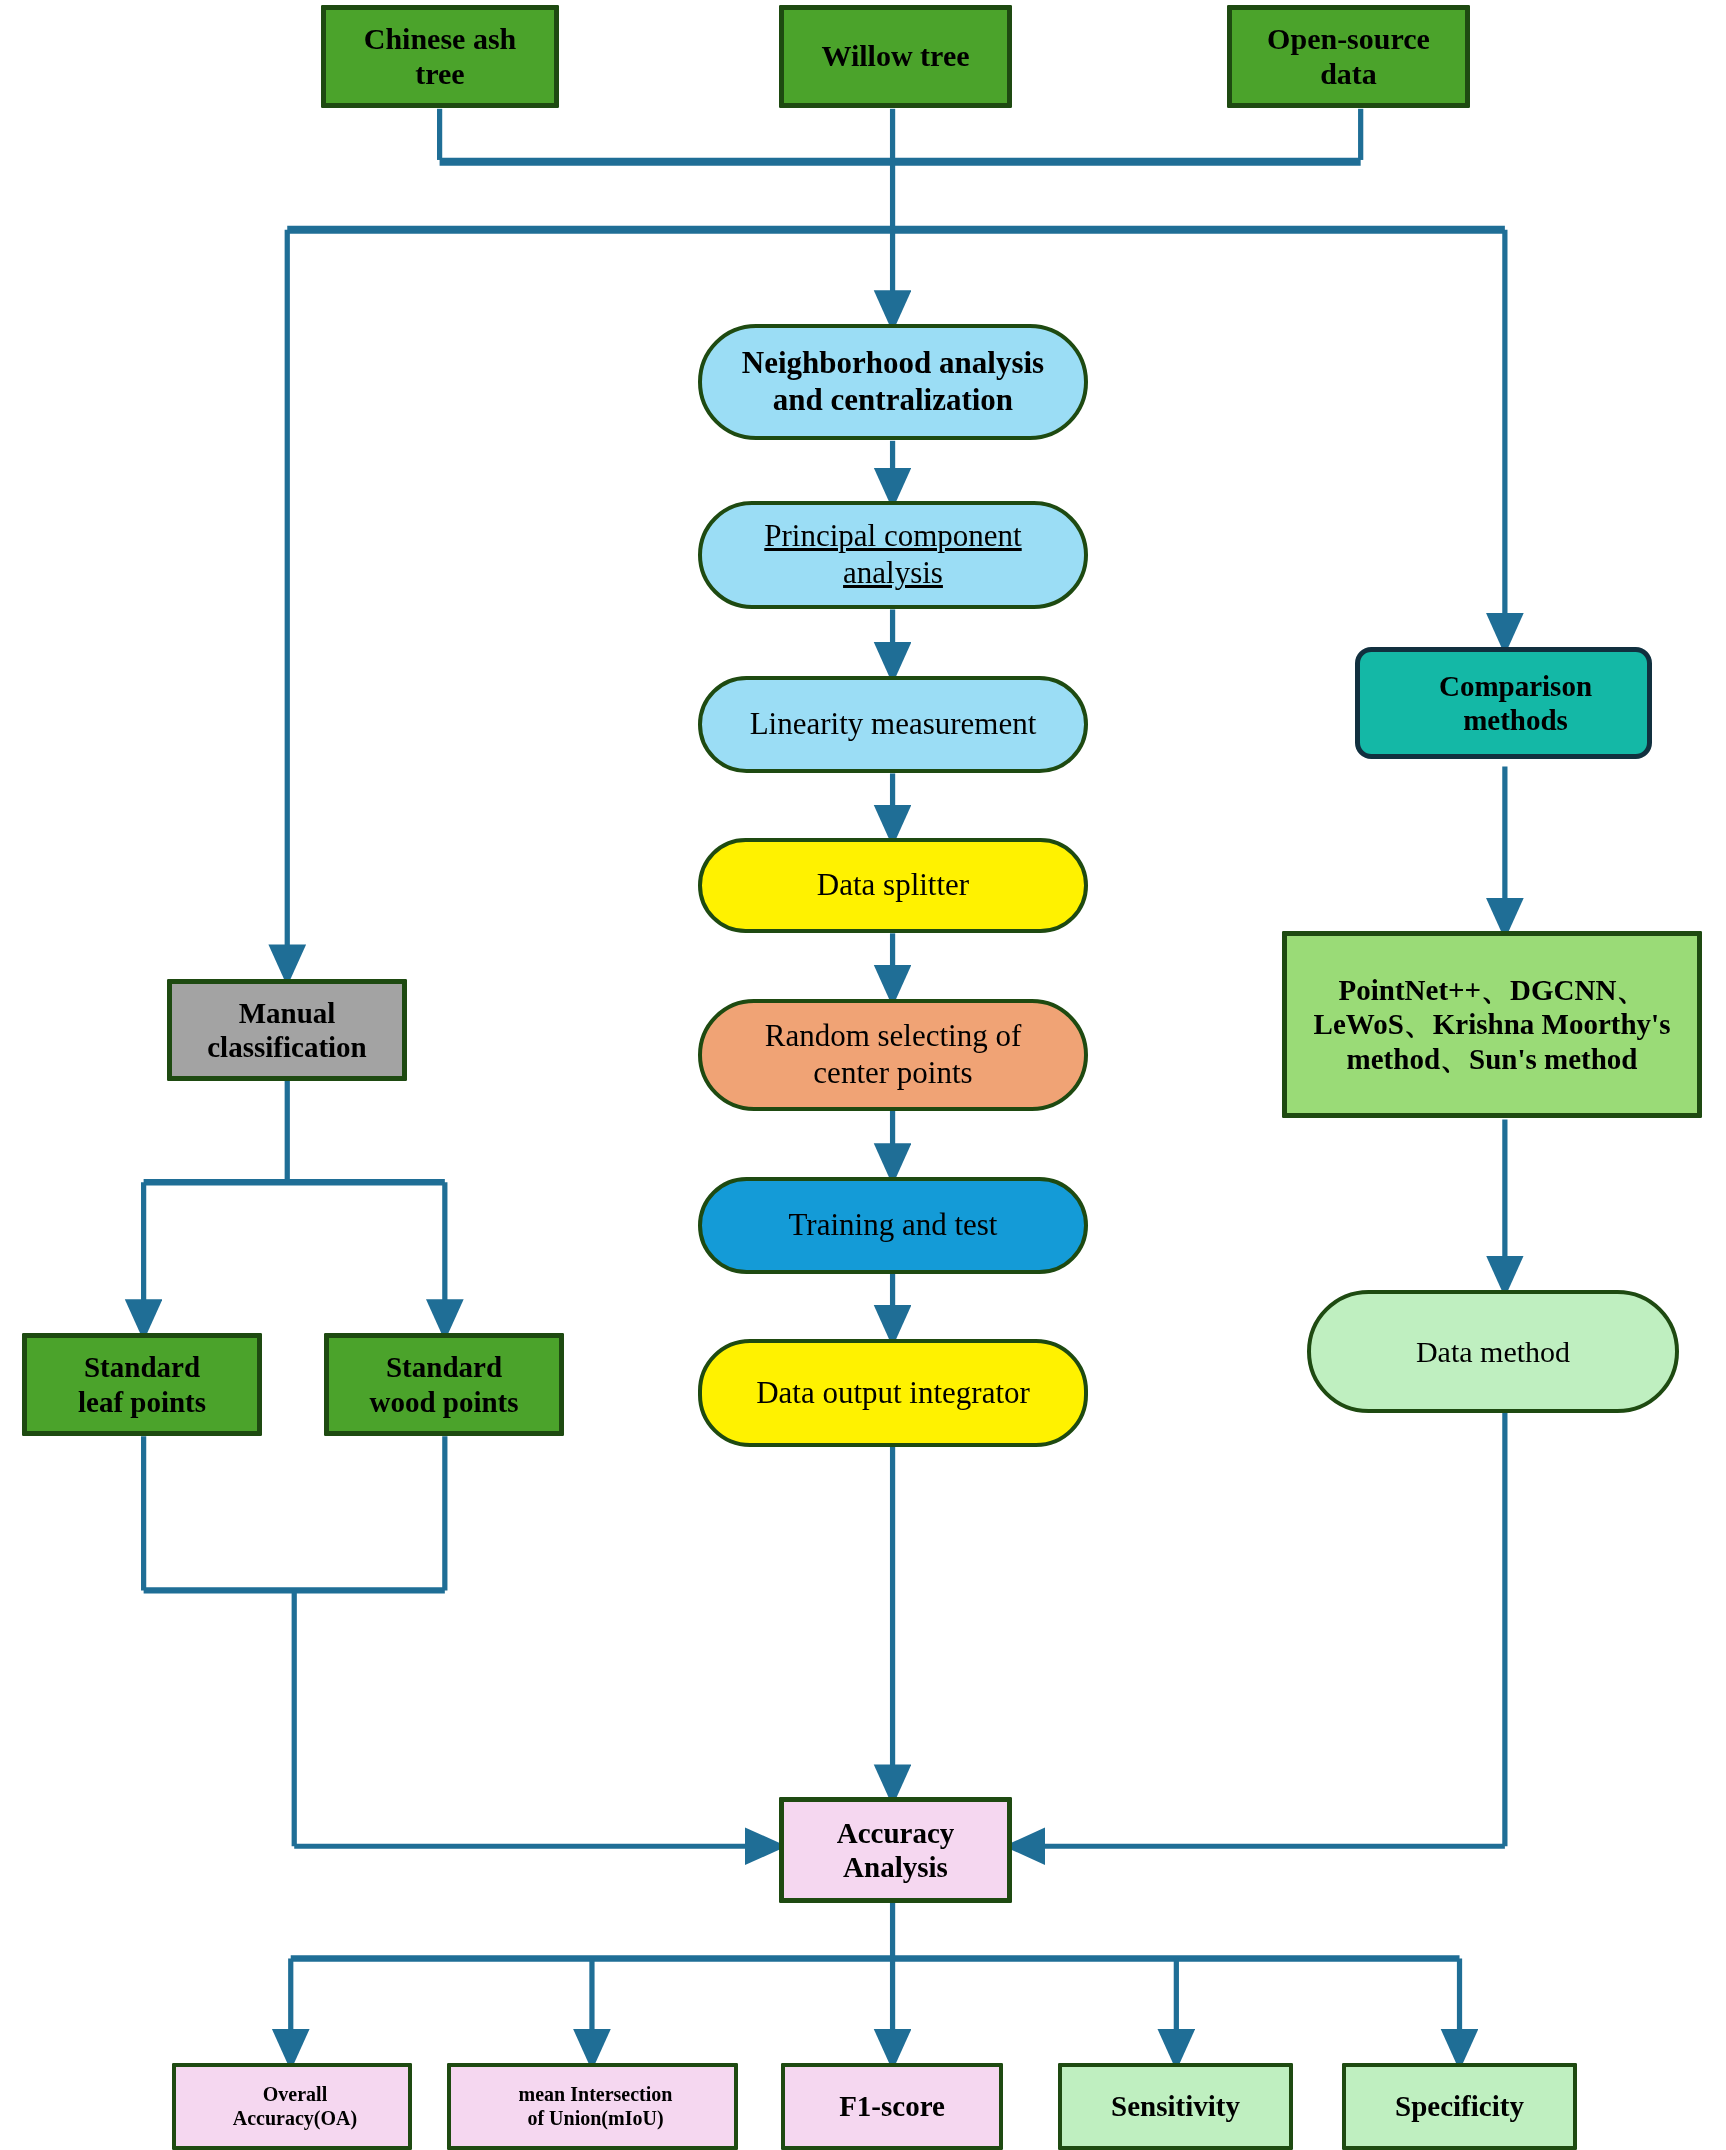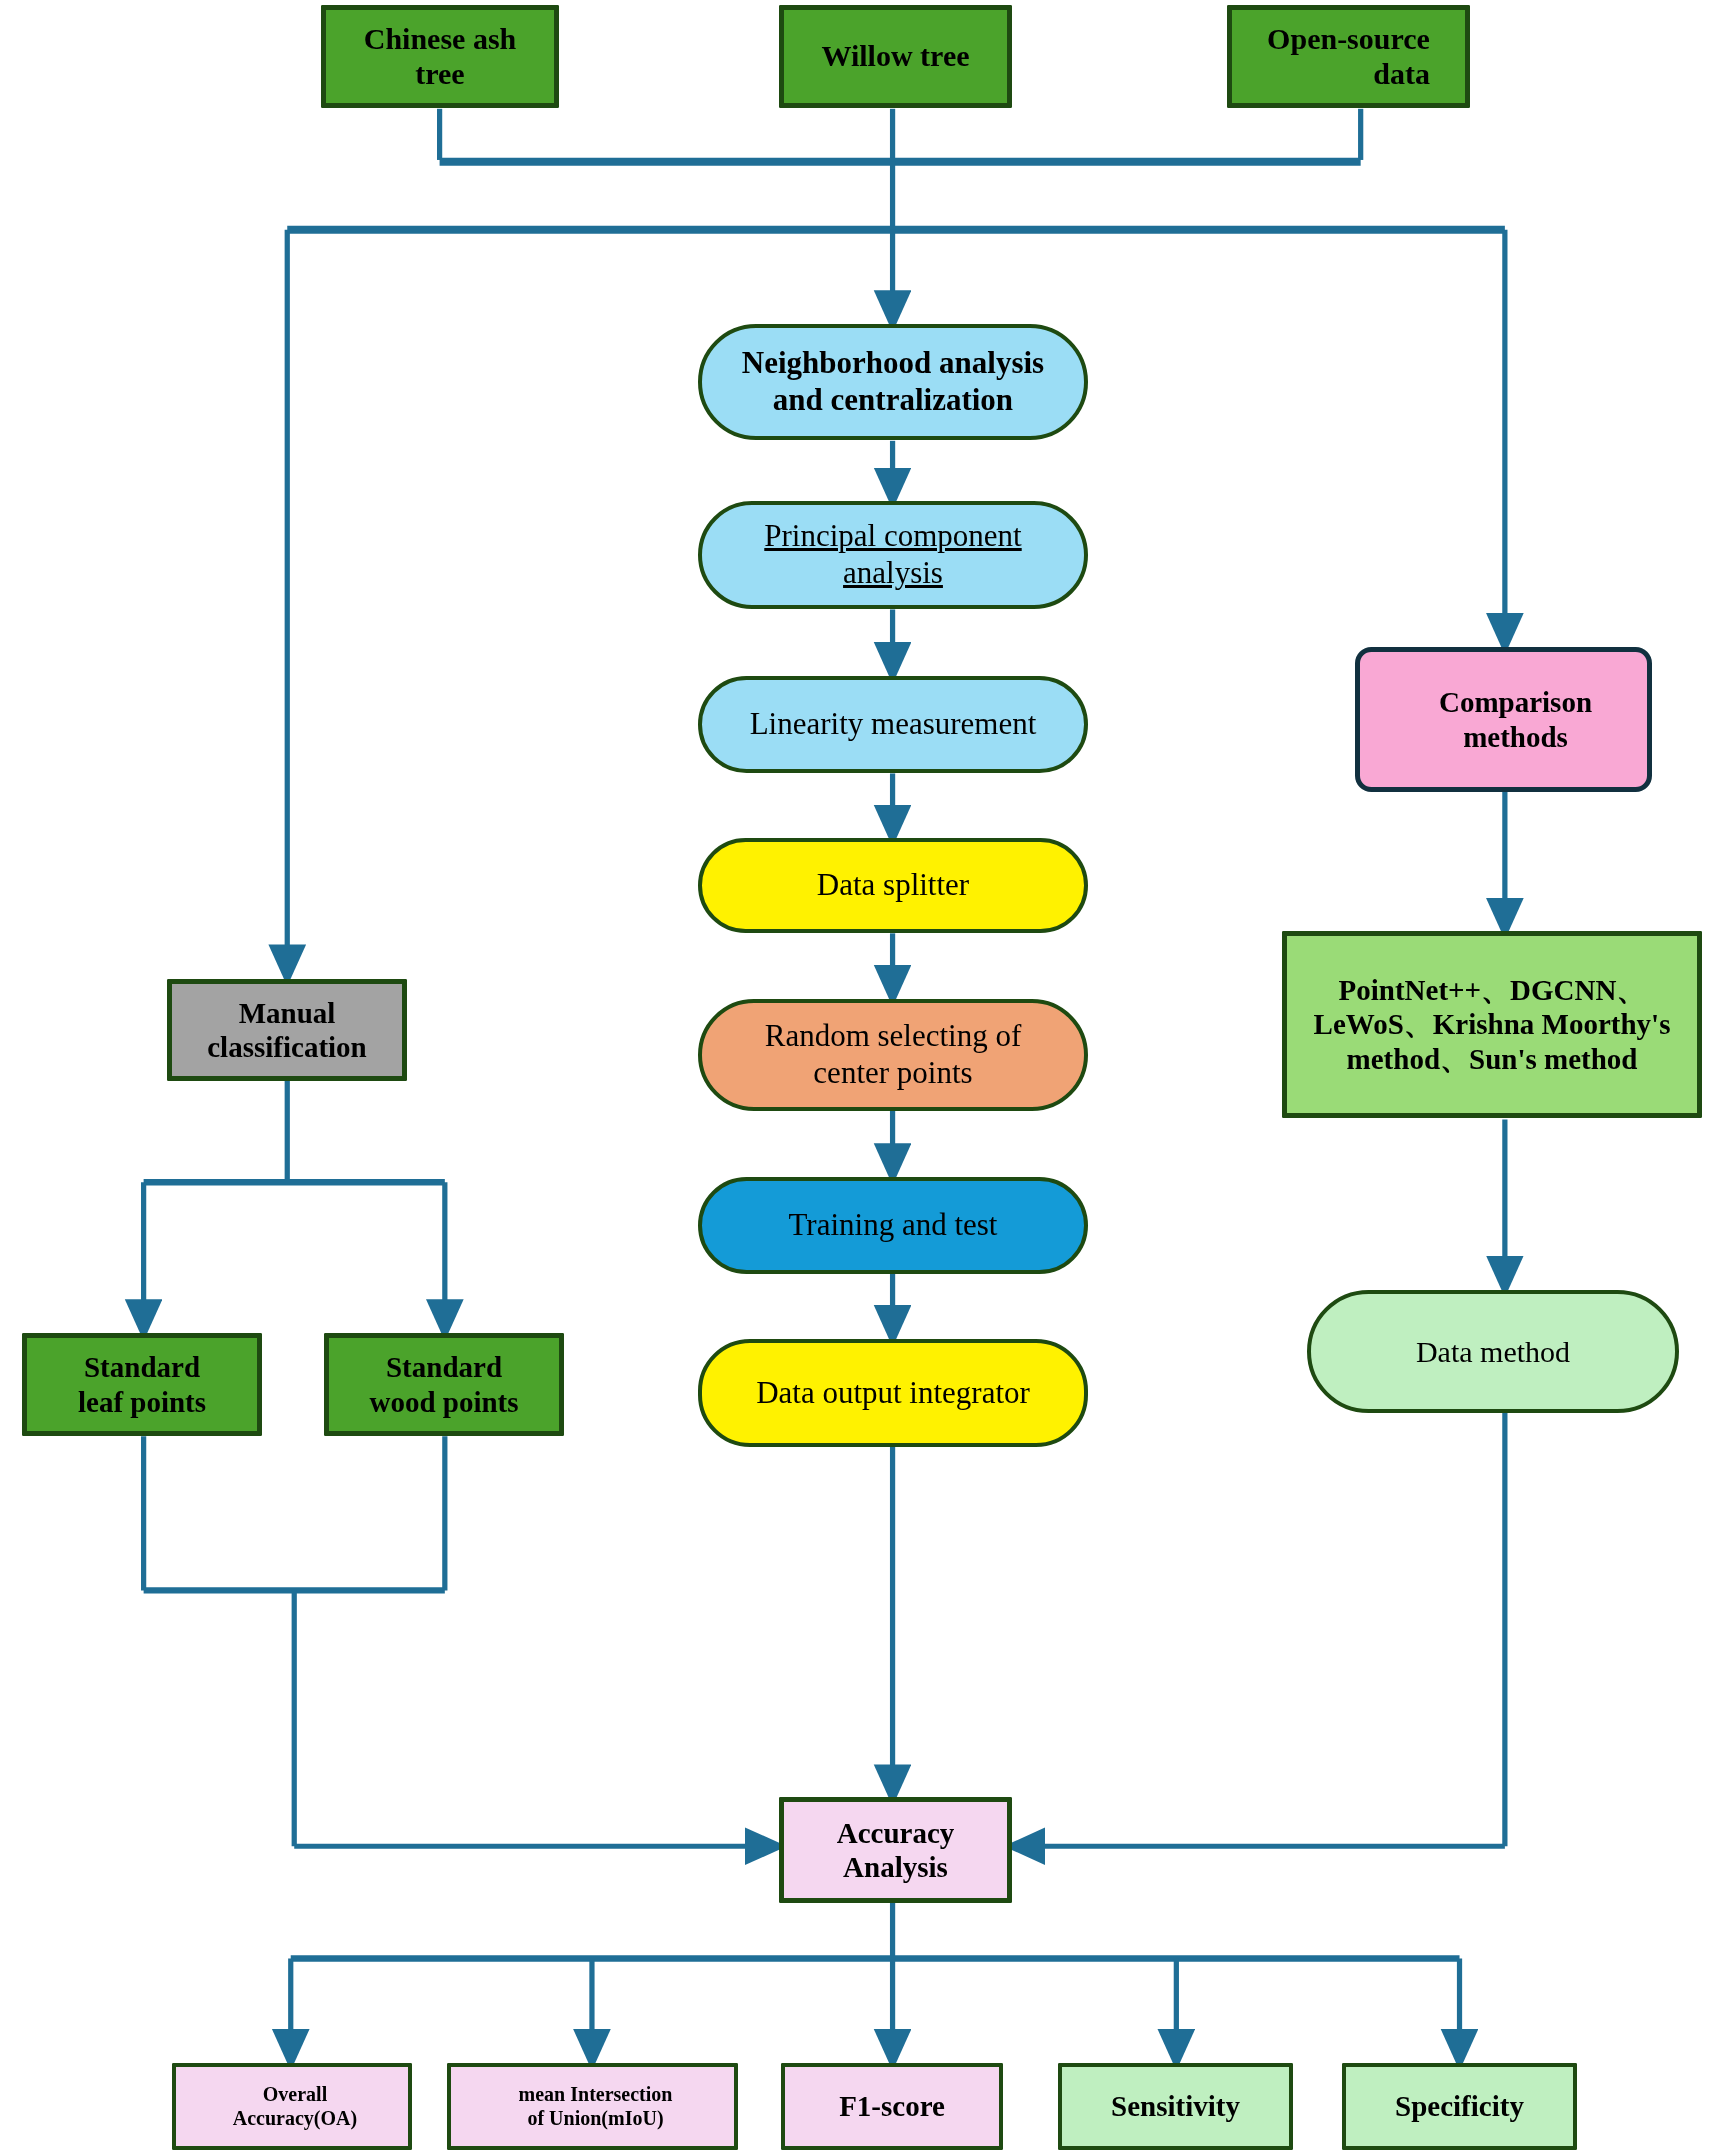--- a/index.html
+++ b/index.html
@@ -121,21 +121,21 @@
         <div>tree</div>
       </span>
   </div>
 
   <div class="node rect b fs-52" style="left:779px;top:4.7px;width:233px;height:103px;background:#4BA32B;">
     <span>
         <div>Willow tree</div>
       </span>
   </div>
 
-  <div class="node rect b fs-52" style="left:1227px;top:4.7px;width:243px;height:103px;background:#4BA32B;text-align:right;">
+  <div class="node rect b fs-52" style="left:1227px;top:4.7px;width:243px;height:103px;background:#4BA32B;">
     <span>
         <div>Open-source</div>
         <div>data</div>
       </span>
   </div>
 
   <div class="node round b fs-54" style="left:698px;top:324px;width:390px;height:116px;background:#9BDDF5;">
     <span>
         <div>Neighborhood analysis</div>
         <div>and centralization</div>
@@ -194,21 +194,21 @@
       </span>
   </div>
 
   <div class="node rect b fs-50" style="left:324px;top:1333px;width:240px;height:103px;background:#4BA32B;">
     <span>
         <div>Standard</div>
         <div>wood points</div>
       </span>
   </div>
 
-  <div class="node softrect b fs-50" style="left:1355px;top:647px;width:297px;height:145px;background:#f9a8d4;padding-left:24px;">
+  <div class="node softrect b fs-50" style="left:1355px;top:647px;width:297px;height:112px;background:#14b8a6;padding-left:24px;">
     <span>
         <div>Comparison</div>
         <div>methods</div>
       </span>
   </div>
 
   <div class="node rect b fs-50" style="left:1282px;top:931px;width:420px;height:187px;background:#9ADB77;">
     <span>
         <div>PointNet++、DGCNN、</div>
         <div>LeWoS、Krishna Moorthy's</div>

